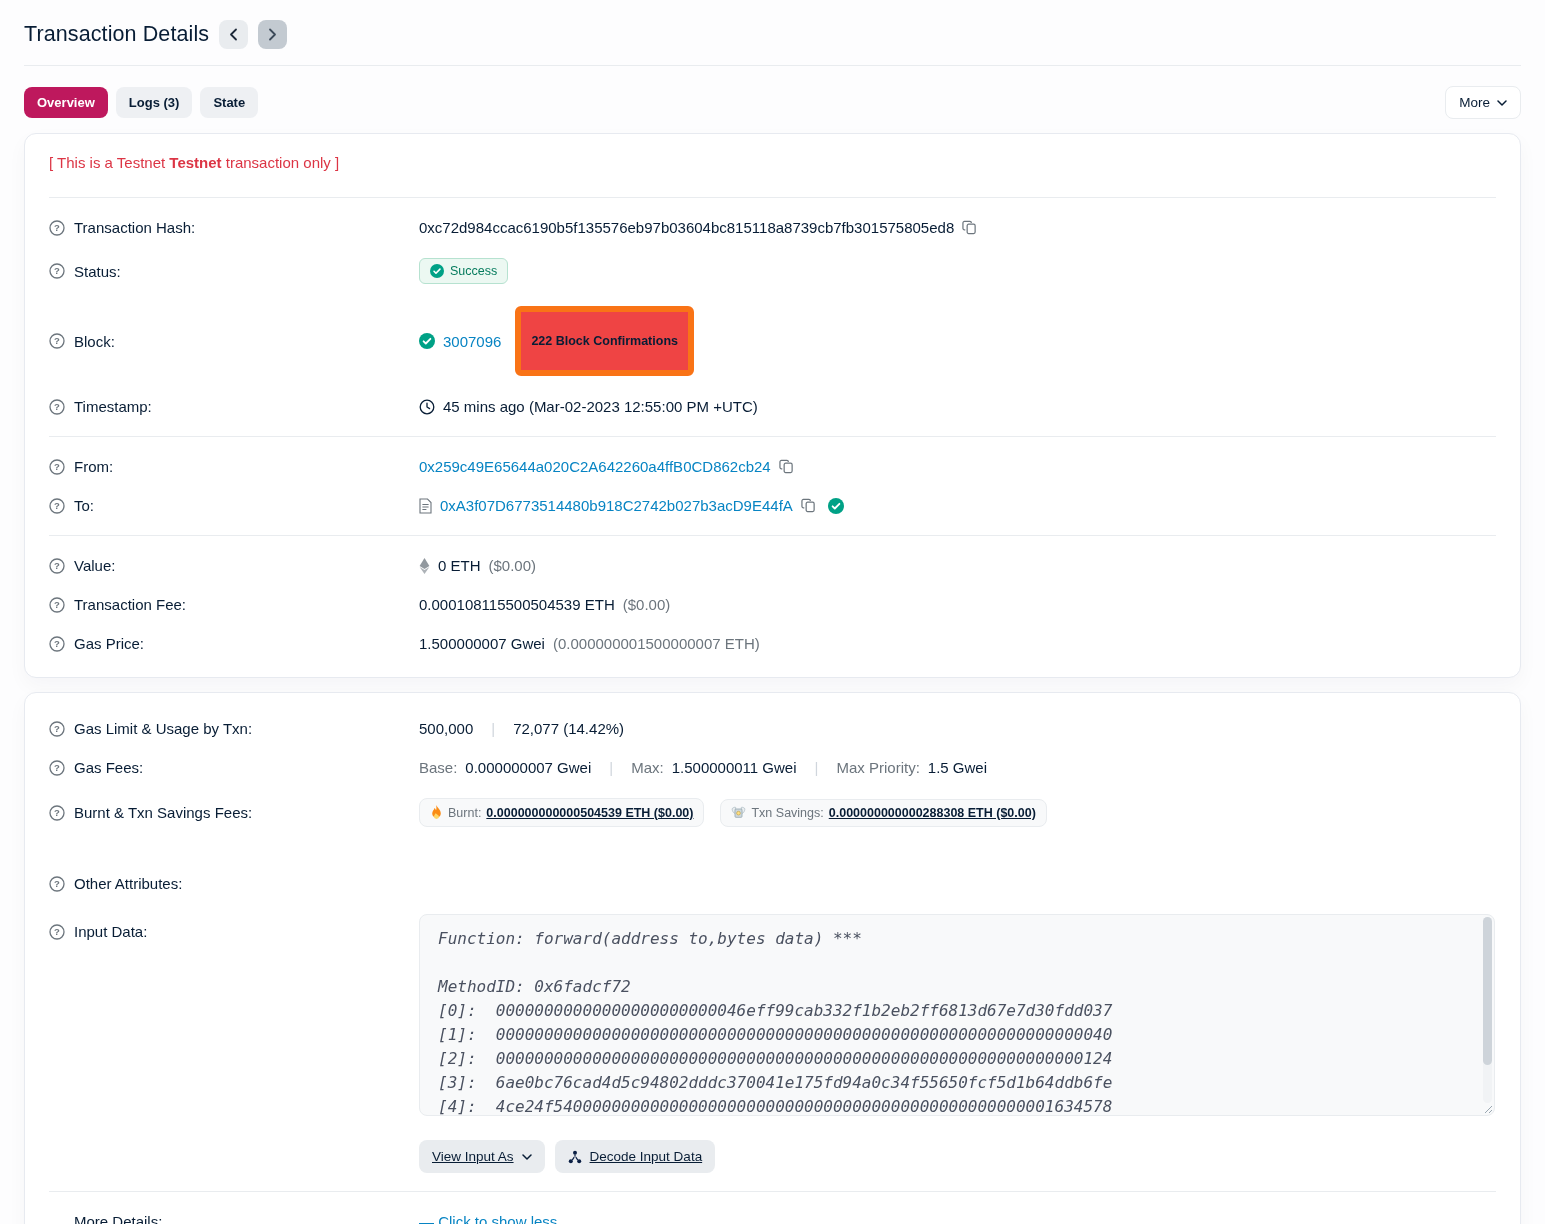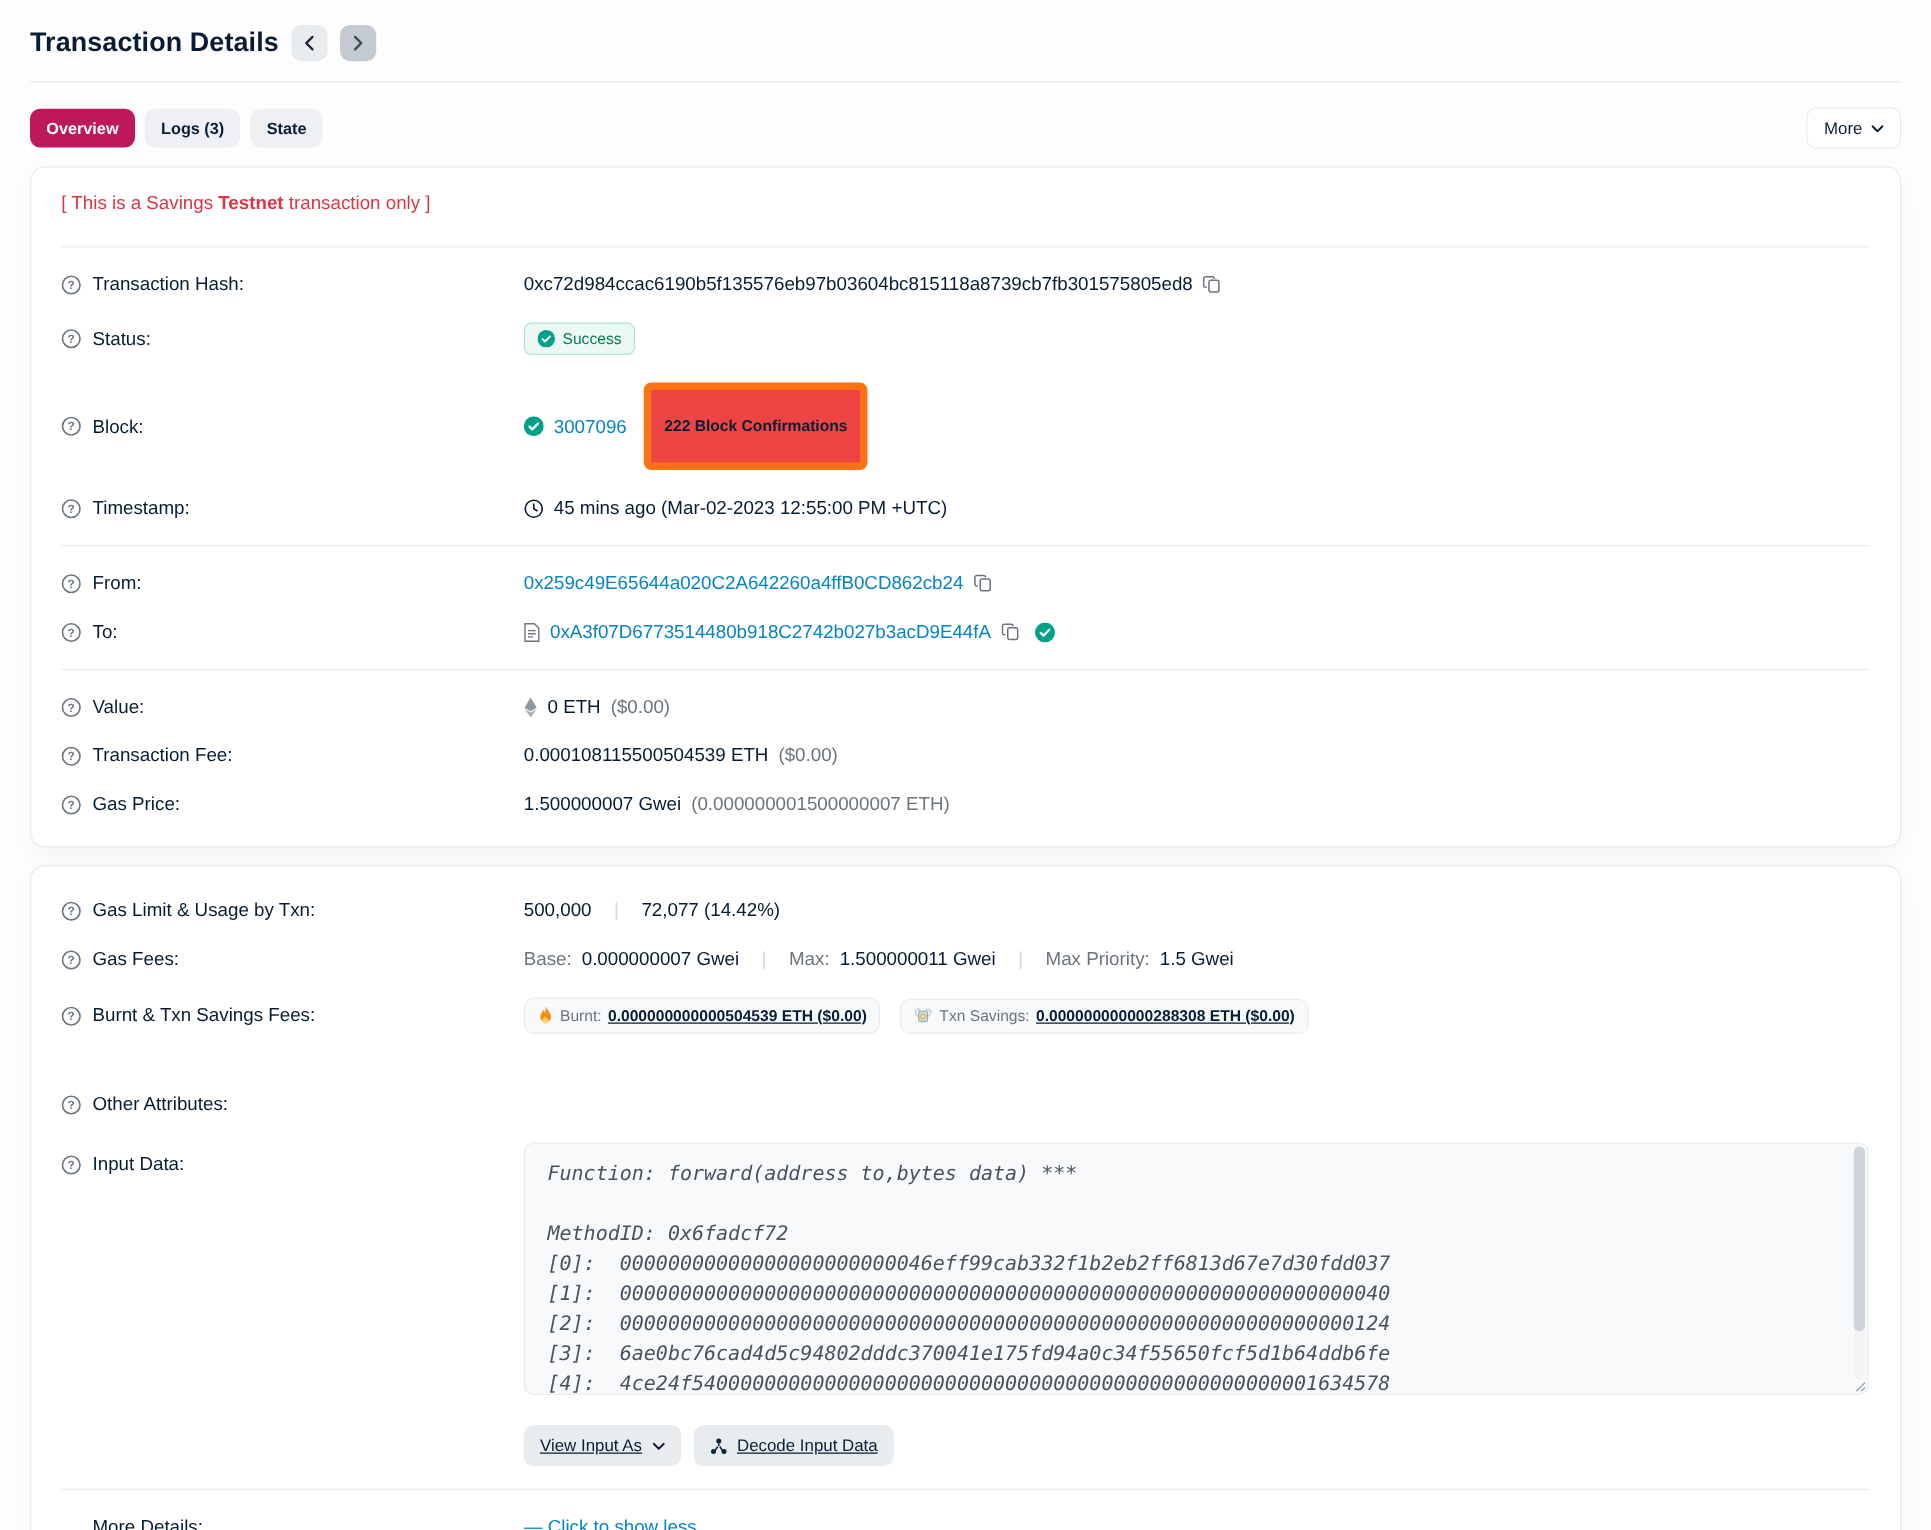--- a/index.html
+++ b/index.html
@@ -7,21 +7,21 @@
   body {
     background: #fdfdfe;
     font-family: "Liberation Sans", sans-serif;
     font-size: 15px;
     color: #081d35;
   }
   .page { padding: 0 24px 14px; }
 
   
   .hdr { display: flex; align-items: center; gap: 10px; padding: 20px 0 16px; border-bottom: 1px solid #e9ecef; }
-  .hdr h1 { font-size: 21.5px; font-weight: 700; letter-spacing: .1px; }
+  .hdr h1 { font-size: 21.5px; font-weight: 400; letter-spacing: .1px; }
   .nav-btn { width: 29px; height: 29px; border-radius: 8px; display: inline-flex; align-items: center; justify-content: center; cursor: pointer; border: none; }
   .nav-prev { background: #e9ecef; }
   .nav-next { background: #c3cad1; }
 
   
   .tabs { display: flex; align-items: center; gap: 8px; margin-top: 20px; }
   .tab { padding: 8px 13px; border-radius: 8px; font-size: 13px; font-weight: 700; cursor: pointer; border: none; }
   .tab-active { background: #be185d; color: #fff; }
   .tab-inactive { background: #eef0f3; color: #081d35; }
   .more-btn { margin-left: auto; display: inline-flex; align-items: center; gap: 7px; background: #fff; border: 1px solid #e9ecef; border-radius: 8px; padding: 8px 13px; font-size: 13.5px; color: #081d35; cursor: pointer; }
@@ -95,21 +95,21 @@
         <svg width="10" height="6" viewBox="0 0 10 6">
             <path d="M1 1l4 4 4-4" fill="none" stroke="#081d35" stroke-width="1.5" stroke-linecap="round" stroke-linejoin="round"></path>
           </svg>
       </span>
     </button>
   </div>
 
   <div class="card">
 
     <div class="banner">
-      <span>[ This is a Savings </span><b>Testnet</b><span> transaction only ]</span>
+      <span>[ This is a Testnet </span><b>Testnet</b><span> transaction only ]</span>
     </div>
     <div class="divider"></div>
 
     <div class="row">
       <div class="lbl">
         <span>
           <svg width="16" height="16" viewBox="0 0 16 16">
               <circle cx="8" cy="8" r="7" fill="none" stroke="#6c757d" stroke-width="1.3"></circle>
               <text x="8" y="11.3" text-anchor="middle" font-size="9.5" font-weight="bold" fill="#6c757d" font-family="Liberation Sans, sans-serif">?</text>
             </svg>

